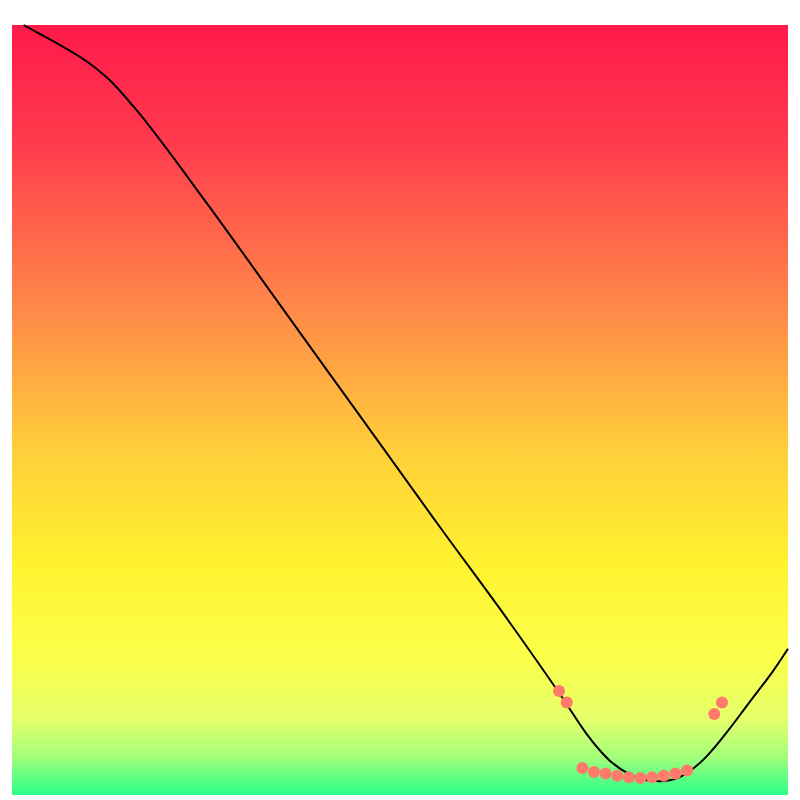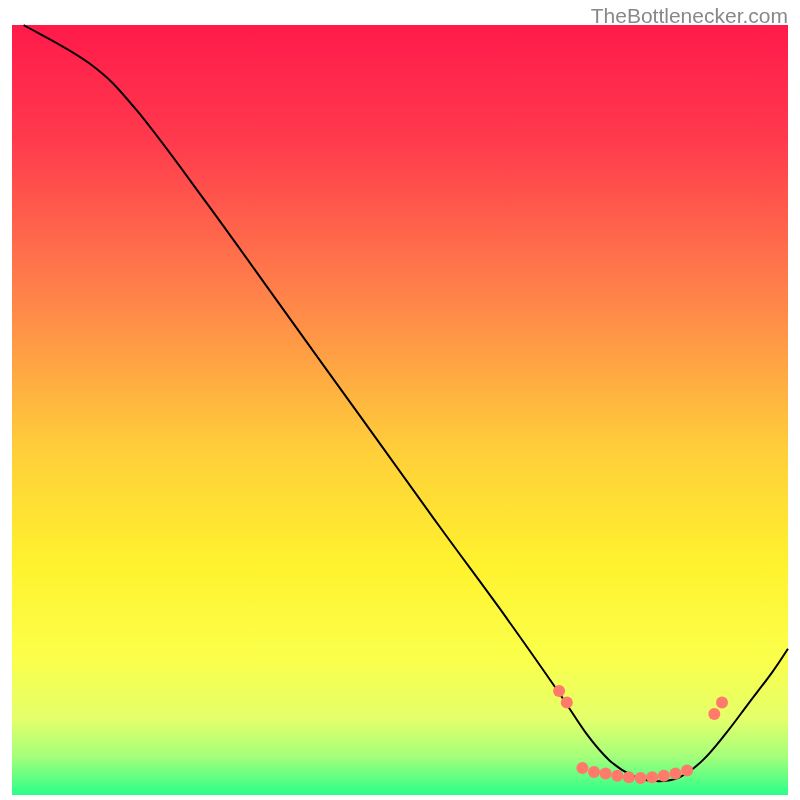--- a/index.html
+++ b/index.html
@@ -27,21 +27,20 @@
     font-weight: normal;
   }
   svg {
     display: block;
   }
 </style>
 </head>
 <body>
 
 <div class="chart-container">
-  <div class="watermark">TheBottlenecker.com</div>
   <svg id="chart-svg" width="800" height="800">
       <defs>
         <linearGradient id="bg-grad" x1="0" y1="0" x2="0" y2="1">
           <stop offset="0%" stop-color="#ff1a4a"></stop>
           <stop offset="15%" stop-color="#ff3a4d"></stop>
           <stop offset="35%" stop-color="#ff824a"></stop>
           <stop offset="55.00000000000001%" stop-color="#ffce3a"></stop>
           <stop offset="70%" stop-color="#fff22e"></stop>
           <stop offset="82%" stop-color="#fbff4a"></stop>
           <stop offset="90%" stop-color="#e5ff6a"></stop>

